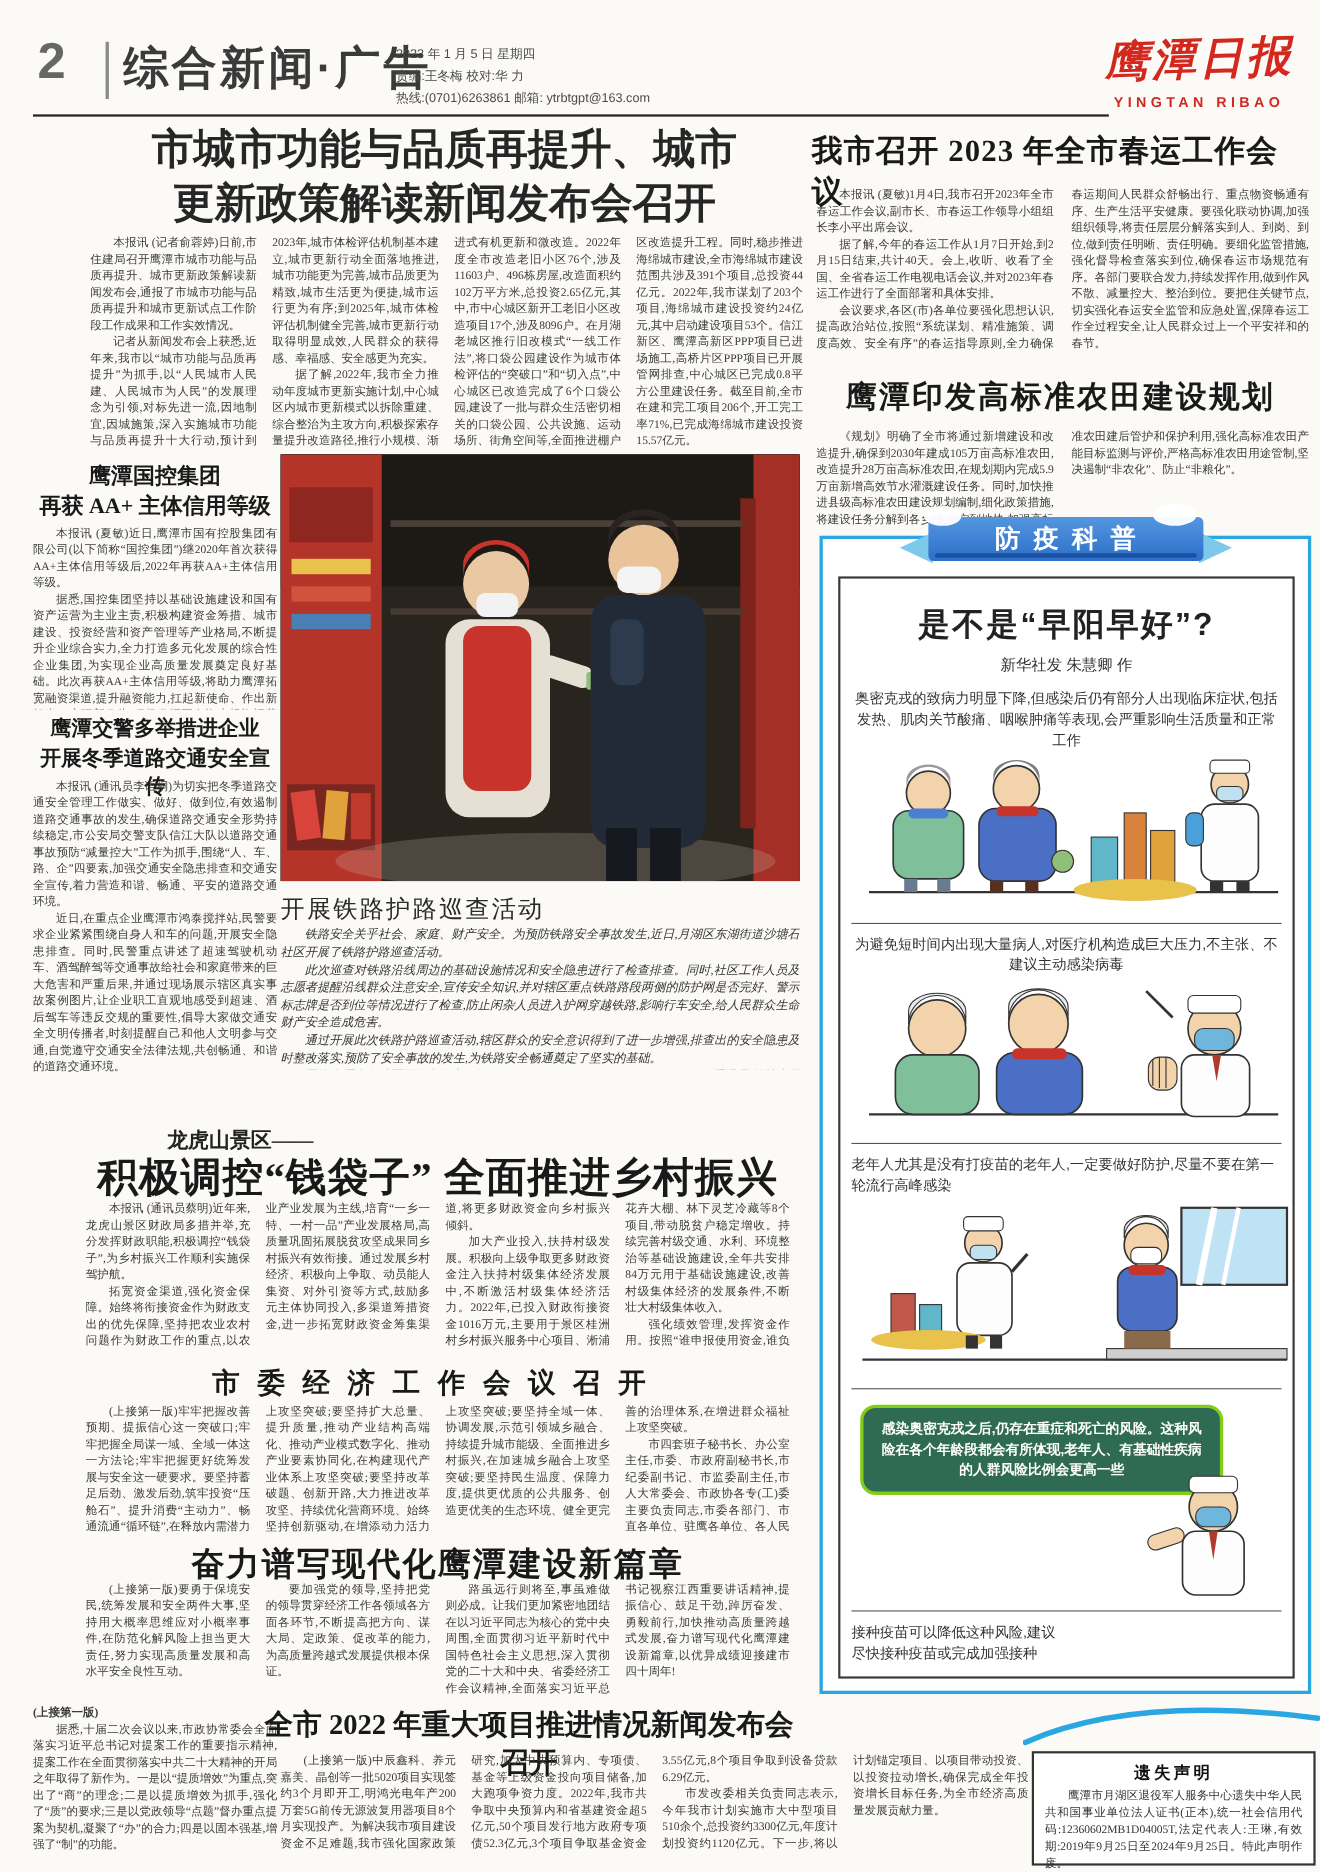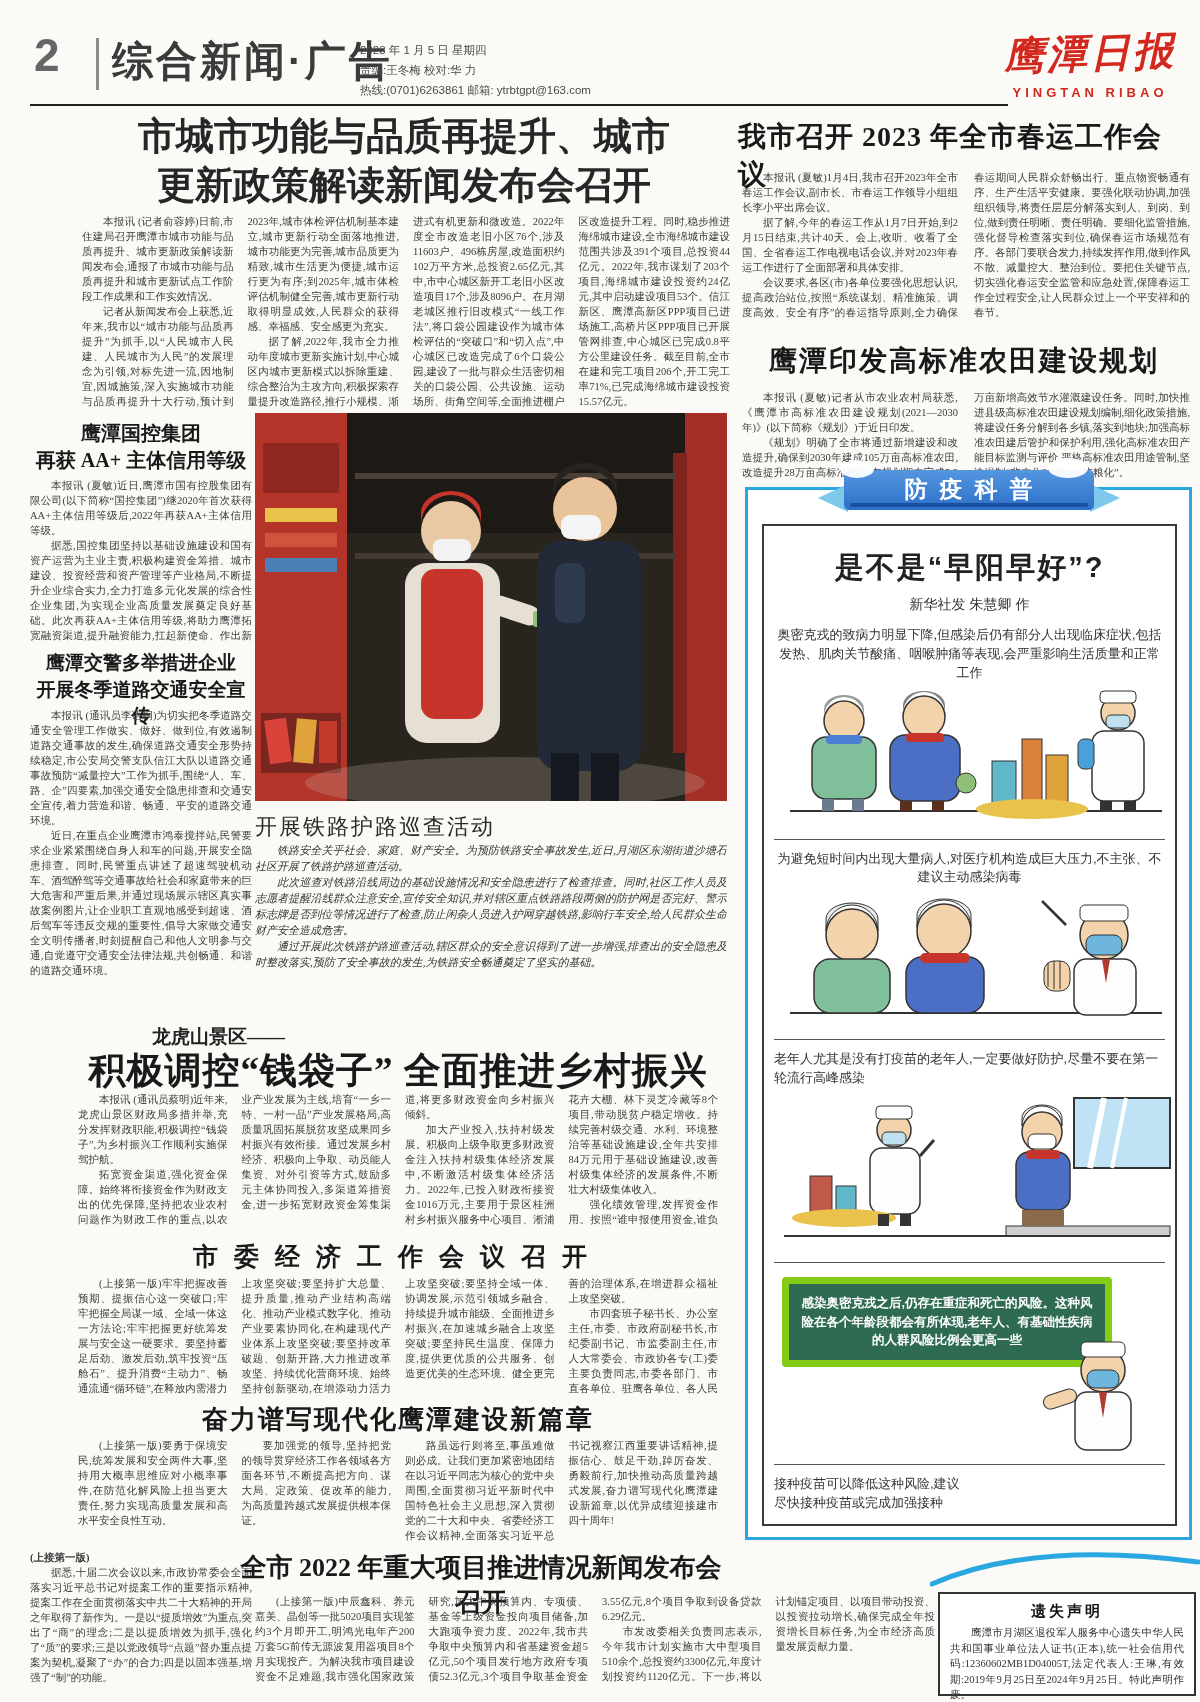--- a/index.html
+++ b/index.html
@@ -50,21 +50,21 @@
   
   #lhs-kicker{left:152px;top:1024px;font-size:19px;font-weight:bold;color:#222;}
   #lhs-head{left:78px;top:1046px;width:640px;font-size:37px;text-align:center;letter-spacing:1px;}
   #lhs-body{left:78px;top:1092px;width:640px;height:138px;}
 
   
   #jingji-head{left:78px;top:1240px;width:640px;font-size:25px;text-align:center;letter-spacing:16px;font-weight:bold;}
   #jingji-body{left:78px;top:1276px;width:640px;height:120px;}
 
   
-  #fenli-head{left:78px;top:1402px;width:640px;font-size:26px;text-align:center;letter-spacing:2px;}
+  #fenli-head{left:78px;top:1402px;width:640px;font-size:30px;text-align:center;letter-spacing:2px;}
   #fenli-body{left:78px;top:1438px;width:640px;height:108px;}
 
   
   #zhengxie-body{left:30px;top:1550px;width:222px;height:148px;}
   #zhengxie-body .tag{text-indent:0;font-weight:bold;}
   #xiangmu-head{left:240px;top:1550px;width:482px;font-size:26px;text-align:center;}
   #xiangmu-body{left:255px;top:1594px;width:680px;height:104px;}
 
   
   #fangyi-box{left:745px;top:487px;width:447px;height:1053px;border:3px solid #2aa7e0;background:#ffffff;}
@@ -77,21 +77,21 @@
         font-family:"Liberation Sans",sans-serif;text-indent:12px;}
   #fy-banner .plate::after{content:"";position:absolute;left:6px;bottom:3px;width:238px;height:4px;background:#1b4fa0;border-radius:2px;}
   #fy-banner .cloud{position:absolute;background:#fff;border-radius:50%;opacity:.95;}
   .fy-inner{position:absolute;left:14px;top:34px;width:415px;height:1002px;border:2px solid #3a3a3a;background:#fff;overflow:hidden;padding:22px 10px 6px 10px;}
   .fy-title{font-size:29px;font-weight:bold;color:#222;text-align:center;letter-spacing:2px;font-family:"Liberation Sans",sans-serif;}
   .fy-byline{font-size:14px;color:#333;text-align:center;margin-top:8px;font-family:"Liberation Sans",sans-serif;}
   .fy-panel{margin-top:12px;padding-bottom:8px;}
   .fy-panel + .fy-panel{border-top:1.5px solid #555;padding-top:10px;}
   .fy-text{font-size:13px;line-height:1.45;color:#333;text-align:center;font-family:"Liberation Sans",sans-serif;}
   .fy-text.left{text-align:left;}
-  .chalkboard{width:330px;margin:4px 0 0 8px;background:#2f6b52;border:7px solid #84cc16;border-radius:4px;padding:10px 12px;}
+  .chalkboard{width:330px;margin:4px 0 0 8px;background:#2f6b52;border:3px solid #84cc16;border-radius:14px;padding:10px 12px;}
   .chalkboard p{color:#fff;font-size:12.5px;line-height:1.5;font-weight:bold;text-align:center;font-family:"Liberation Sans",sans-serif;}
   .illo{display:block;margin:4px auto 0;}
   .p5-wrap{position:relative;width:415px;height:190px;}
 
   
   #swoosh{left:930px;top:1544px;}
   #notice-box{left:938px;top:1592px;width:258px;height:104px;border:2px solid #333;background:#fff;padding:8px 10px;}
   #notice-box h3{font-size:15px;text-align:center;letter-spacing:3px;color:#111;margin-bottom:4px;}
   #notice-box p{font-size:10.5px;line-height:15.5px;color:#333;text-align:justify;text-indent:2em;}
 </style>
@@ -125,21 +125,20 @@
 
 <div class="abs serifhead" id="chunyun-head">我市召开 2023 年全市春运工作会议</div>
 <div class="abs body-text cols-2" id="chunyun-body">
   <p>本报讯 (夏敏)1月4日,我市召开2023年全市春运工作会议,副市长、市春运工作领导小组组长李小平出席会议。</p>
   <p>据了解,今年的春运工作从1月7日开始,到2月15日结束,共计40天。会上,收听、收看了全国、全省春运工作电视电话会议,并对2023年春运工作进行了全面部署和具体安排。</p>
   <p>会议要求,各区(市)各单位要强化思想认识,提高政治站位,按照“系统谋划、精准施策、调度高效、安全有序”的春运指导原则,全力确保春运期间人民群众舒畅出行、重点物资畅通有序、生产生活平安健康。要强化联动协调,加强组织领导,将责任层层分解落实到人、到岗、到位,做到责任明晰、责任明确。要细化监管措施,强化督导检查落实到位,确保春运市场规范有序。各部门要联合发力,持续发挥作用,做到作风不散、减量控大、整治到位。要把住关键节点,切实强化春运安全监管和应急处置,保障春运工作全过程安全,让人民群众过上一个平安祥和的春节。</p>
 </div>
 
 <div class="abs serifhead" id="nongtian-head">鹰潭印发高标准农田建设规划</div>
 <div class="abs body-text cols-2" id="nongtian-body">
-  <p>本报讯 (夏敏)记者从市农业农村局获悉,《鹰潭市高标准农田建设规划(2021—2030年)》(以下简称《规划》)于近日印发。</p>
   <p>《规划》明确了全市将通过新增建设和改造提升,确保到2030年建成105万亩高标准农田,改造提升28万亩高标准农田,在规划期内完成5.9万亩新增高效节水灌溉建设任务。同时,加快推进县级高标准农田建设规划编制,细化政策措施,将建设任务分解到各乡镇,落实到地块;加强高标准农田建后管护和保护利用,强化高标准农田产能目标监测与评价,严格高标准农田用途管制,坚决遏制“非农化”、防止“非粮化”。</p>
 </div>
 
 <div class="abs serifhead" id="guokong-head">
   <div>鹰潭国控集团</div>
   <div>再获 AA+ 主体信用等级</div>
 </div>
 <div class="abs body-text" id="guokong-body">
   <p>本报讯 (夏敏)近日,鹰潭市国有控股集团有限公司(以下简称“国控集团”)继2020年首次获得AA+主体信用等级后,2022年再获AA+主体信用等级。</p>
   <p>据悉,国控集团坚持以基础设施建设和国有资产运营为主业主责,积极构建资金筹措、城市建设、投资经营和资产管理等产业格局,不断提升企业综合实力,全力打造多元化发展的综合性企业集团,为实现企业高质量发展奠定良好基础。此次再获AA+主体信用等级,将助力鹰潭拓宽融资渠道,提升融资能力,扛起新使命、作出新担当、实现新作为,积极发挥国有资本投资运营职能,为开创“小市要有大作为,争创新时代‘第一等工作’”新局面贡献国控力量。</p>

